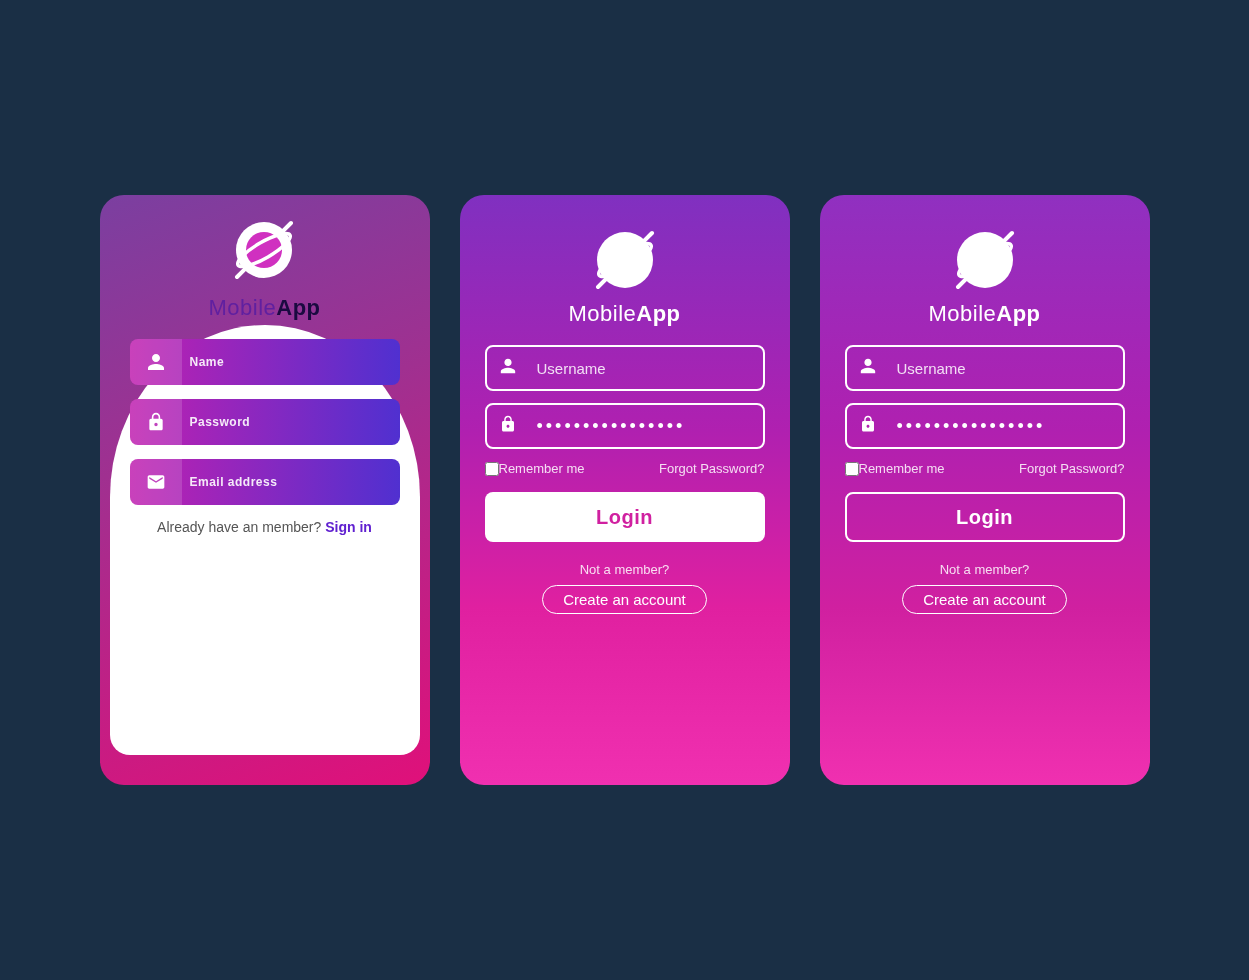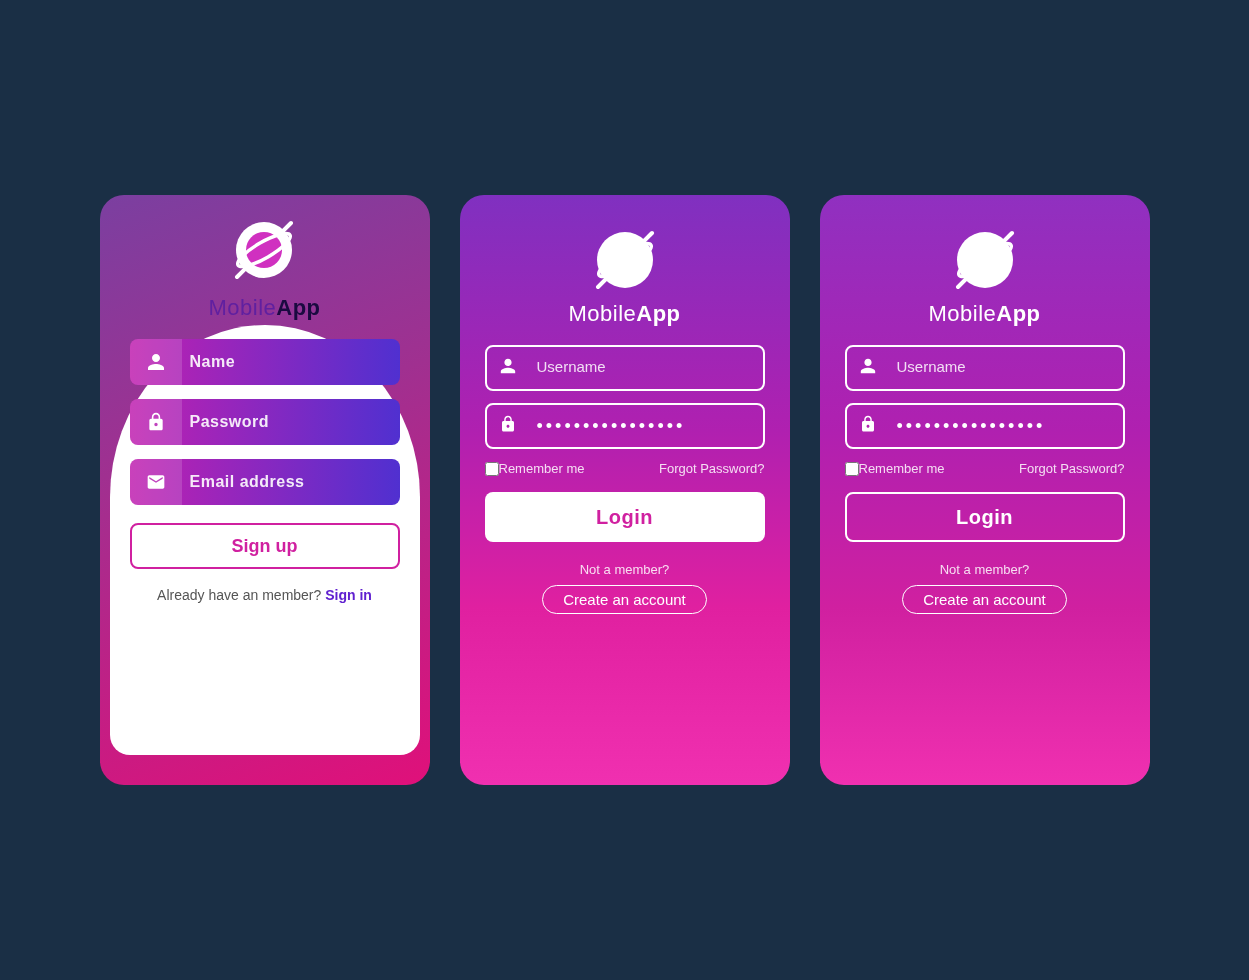--- a/index.html
+++ b/index.html
@@ -149,21 +149,21 @@
       pointer-events: none;
     }
 
     .input-field-bare {
       width: 100%;
       height: 46px;
       border-radius: 8px;
       border: 2px solid white;
       background: transparent;
       color: white;
-      font-size: 11px;
+      font-size: 15px;
       padding: 0 15px 0 50px;
       outline: none;
     }
 
     .input-field-bare::placeholder {
       color: rgba(255,255,255,0.85);
       font-size: 15px;
     }
 
     
@@ -173,21 +173,21 @@
       margin-bottom: 14px;
     }
 
     .input-gradient {
       width: 100%;
       height: 46px;
       border-radius: 8px;
       border: none;
       background: linear-gradient(90deg, #c020b0, #5030d0);
       color: white;
-      font-size: 16px;
+      font-size: 12px;
       font-weight: 600;
       padding: 0 15px 0 60px;
       outline: none;
       letter-spacing: 0.5px;
       cursor: text;
       display: flex;
       align-items: center;
     }
 
     .input-gradient::placeholder {
@@ -372,21 +372,20 @@
 
       <div class="input-gradient-wrapper">
         <div class="input-gradient-icon">
           <svg width="20" height="20" viewBox="0 0 24 24" fill="white">
               <path d="M20 4H4c-1.1 0-2 .9-2 2v12c0 1.1.9 2 2 2h16c1.1 0 2-.9 2-2V6c0-1.1-.9-2-2-2zm0 4l-8 5-8-5V6l8 5 8-5v2z"></path>
             </svg>
         </div>
         <input class="input-gradient" type="email" placeholder="Email address" style="">
       </div>
 
-      <button class="signup-btn">Sign up</button>
 
       <div class="already-text">
         <span>Already have an member?</span>
         <a href="#" class="sign-in-link">Sign in</a>
       </div>
     </div>
   </div>
 
   <div class="card2">
 

